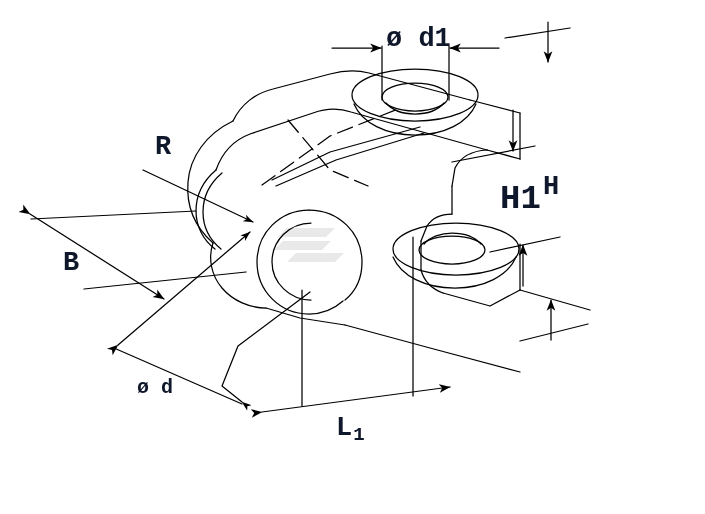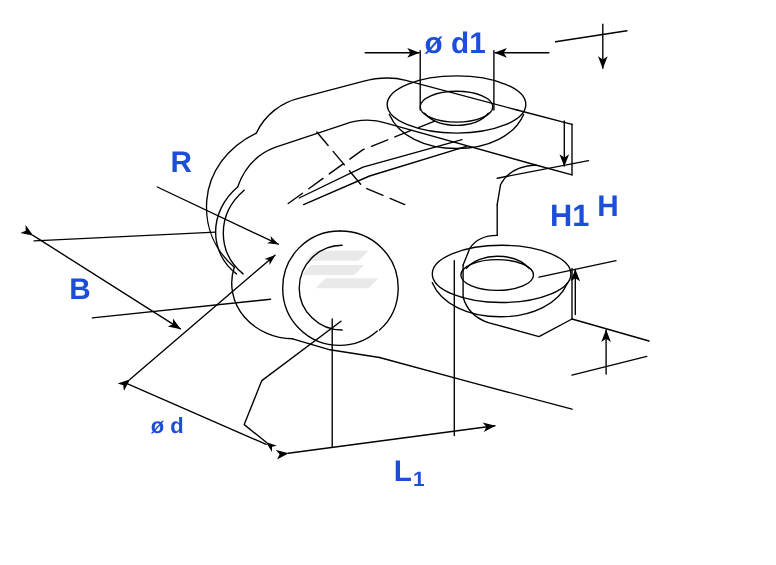--- a/index.html
+++ b/index.html
@@ -1,27 +1,27 @@
 <!DOCTYPE html>
 <html><head>
 <meta charset="utf-8">
 <style>
   html,body{margin:0;padding:0;background:#ffffff;}
   body{font-family:"Liberation Sans", sans-serif;}
   #stage{position:relative;width:705px;height:514px;background:#ffffff;overflow:hidden;}
   #drawing{position:absolute;left:0;top:0;width:705px;height:514px;}
-  .lbl{position:absolute;color:#1d4ed8;font-family:Liberation Sans, sans-serif;
+  .lbl{position:absolute;color:#0f172a;font-family:Liberation Mono, monospace;
        font-weight:600;white-space:nowrap;line-height:1;}
   .lbl-d1{left:386px;top:26px;font-size:27px;}
   .lbl-R{left:155px;top:134px;font-size:27px;}
   .lbl-B{left:63px;top:250px;font-size:27px;}
   .lbl-d{left:137px;top:378px;font-size:20px;}
-  .lbl-H1{left:500px;top:182px;font-size:28px;}
+  .lbl-H1{left:500px;top:182px;font-size:34px;}
   .lbl-H{left:543px;top:174px;font-size:27px;}
-  .lbl-L1{left:358px;top:415px;font-size:27px;}
+  .lbl-L1{left:336px;top:415px;font-size:27px;}
   .lbl-L1 sub{font-size:19px;vertical-align:-0.28em;margin-left:1px;}
 </style>
 </head>
 <body>
 
 <div id="stage">
 
   <svg id="drawing" viewBox="0 0 705 514">
     <defs>
       <marker id="arrR" viewBox="0 0 10 10" refX="9.6" refY="5" markerWidth="9" markerHeight="9" orient="auto-start-reverse">

